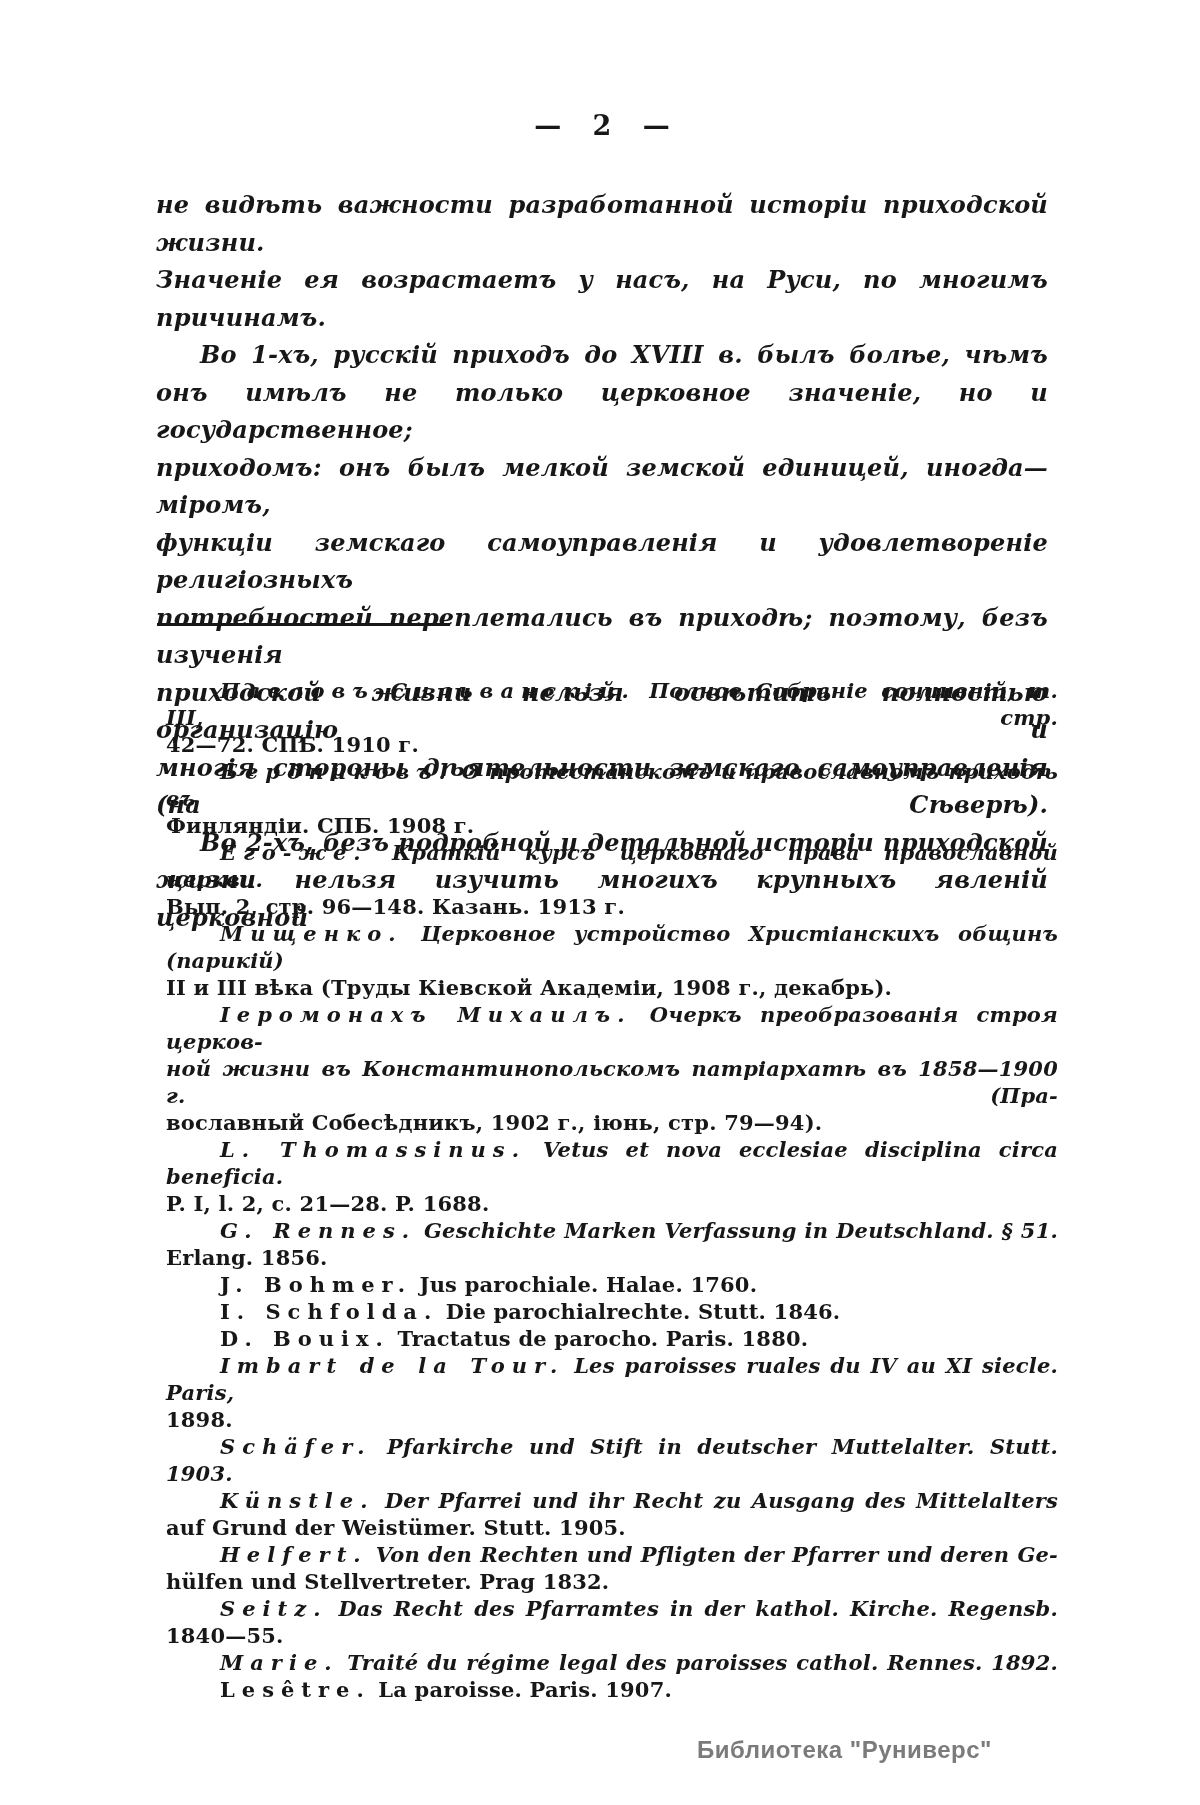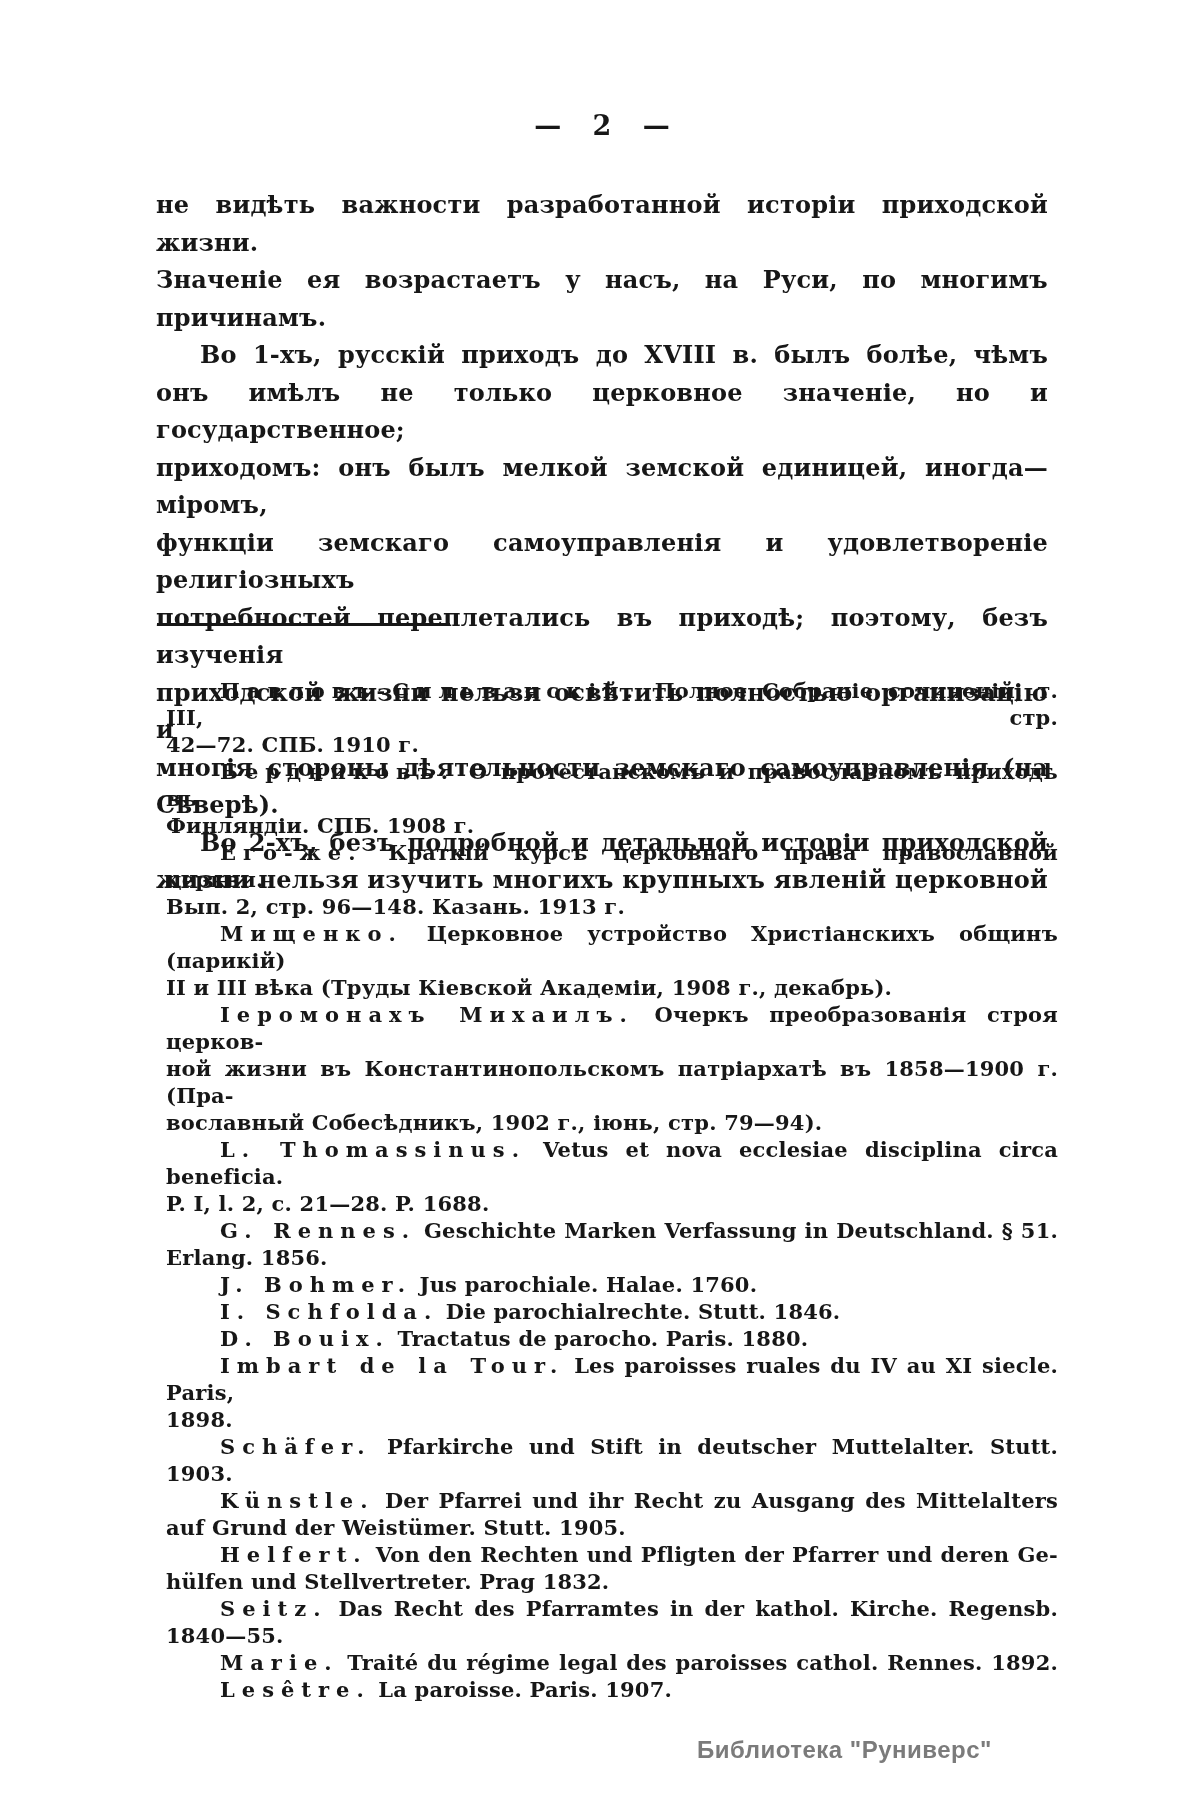--- a/index.html
+++ b/index.html
@@ -47,20 +47,21 @@
     top: 677px;
     font-size: 21px;
     line-height: 27px;
     font-weight: bold;
     letter-spacing: 0.2px;
   }
   .line { text-align: left; }
   .line.jst {
     text-align: justify;
     text-align-last: justify;
+    font-style: italic;
   }
   .body-block .line.ind { text-indent: 44px; }
   .fn-block .line.ind { text-indent: 54px; }
   .author { letter-spacing: 7px; }
   .fn-rule {
     position: absolute;
     left: 157px;
     top: 623px;
     width: 293px;
     height: 3px;

